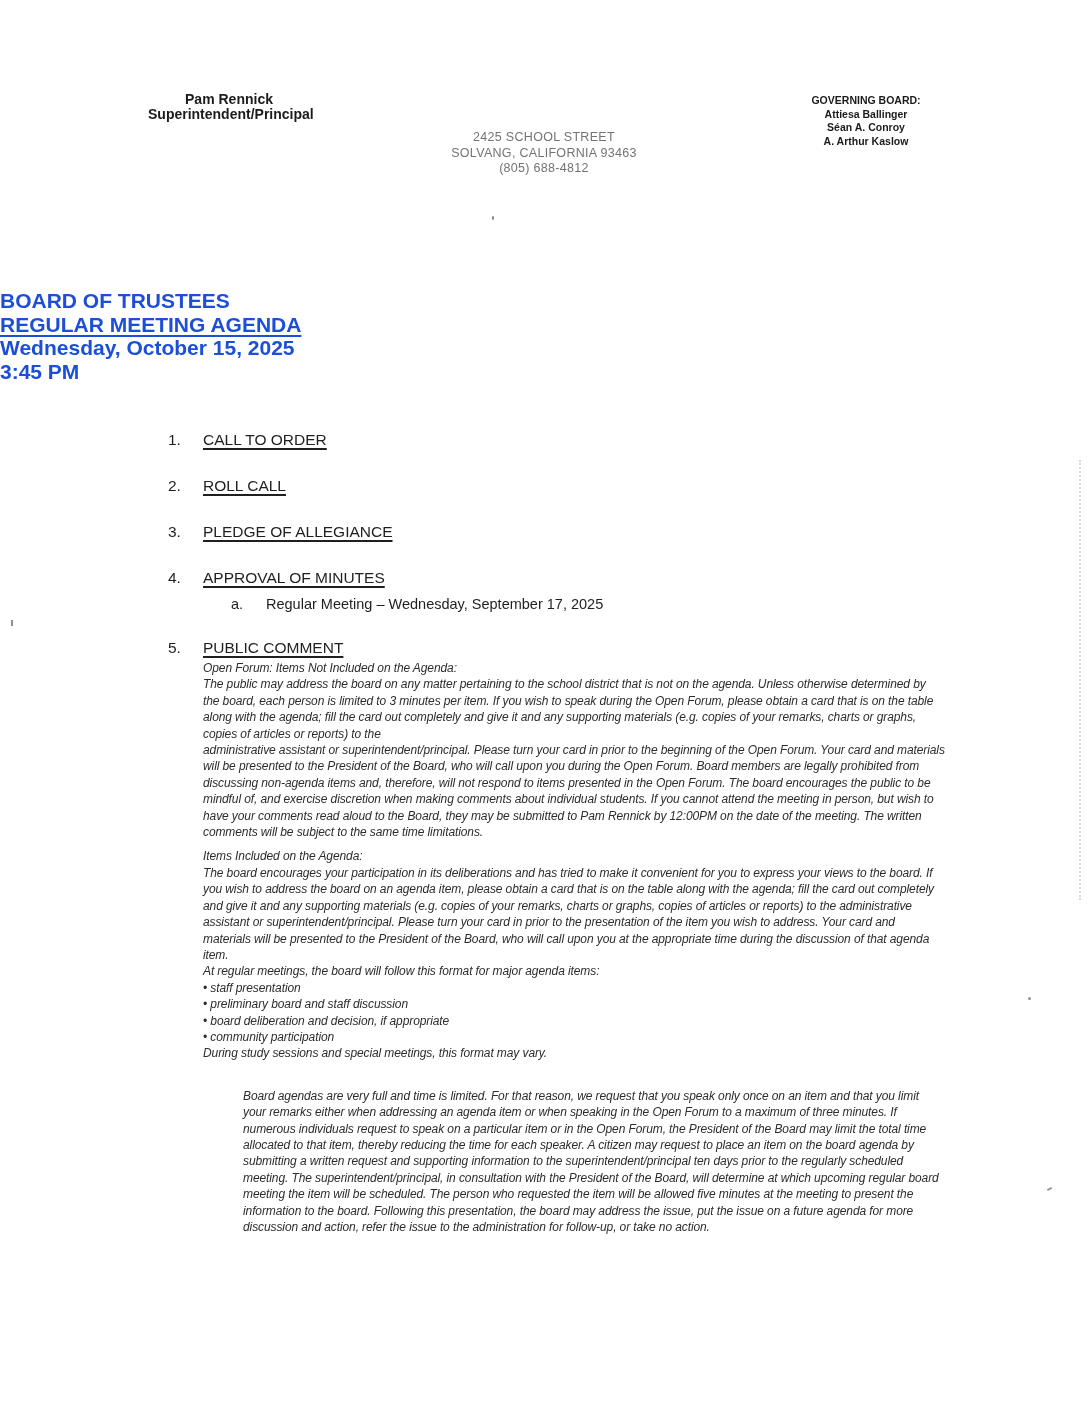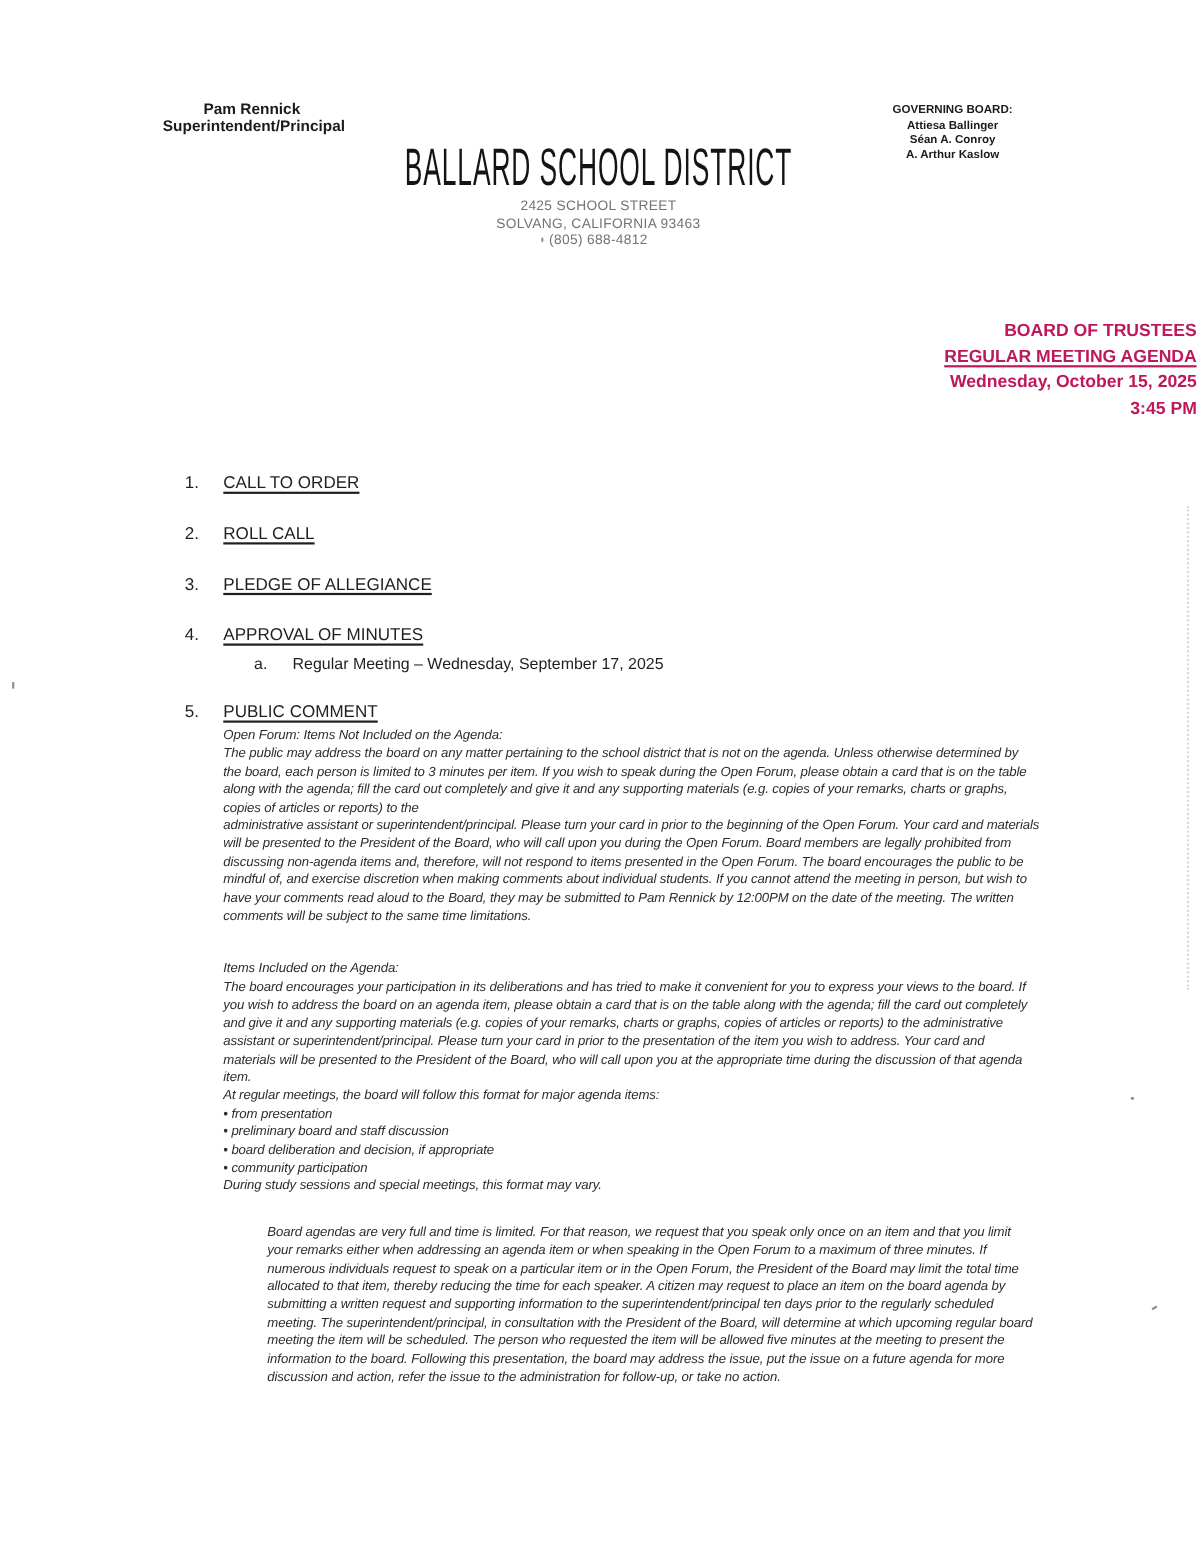--- a/index.html
+++ b/index.html
@@ -67,25 +67,25 @@
     color: #737373;
     letter-spacing: 0.3px;
   }
 
   
   .meeting {
     position: absolute;
     left: 0;
     top: 289px;
     width: 100%;
-    text-align: right;
-    font-size: 16px;
+    text-align: left;
+    font-size: 21px;
     font-weight: bold;
     line-height: 23.5px;
-    color: #be185d;
+    color: #1d4ed8;
   }
   .u {
     text-decoration: underline;
     text-underline-offset: 3px;
     text-decoration-thickness: 1.5px;
   }
 
   
   .agenda {
     position: absolute;
@@ -125,21 +125,21 @@
   .pc-body {
     margin-left: 35px;
     width: 742px;
     font-style: italic;
     font-size: 12px;
     line-height: 16.4px;
     letter-spacing: -0.1px;
     color: #2c2c2c;
   }
   .pc-body p { margin: 0; }
-  .block-b { margin-top: 32px; }
+  .block-b { margin-top: 8px; }
   .block-c { margin-top: 26px; margin-left: 40px; }
   .fmt-list {
     margin: 0;
     padding: 0;
     list-style: none;
   }
   .fmt-list li::before { content: "\2022\00a0"; }
 
   
   .artifact {
@@ -171,23 +171,20 @@
   </div>
 
   <div class="hdr-right">
     <div>GOVERNING BOARD:</div>
     <div>Attiesa Ballinger</div>
     <div>Séan A. Conroy</div>
     <div>A. Arthur Kaslow</div>
   </div>
 
   <div class="district">
-    <div class="district-name-wrap">
-      <span class="district-name">BALLARD SCHOOL DISTRICT</span>
-    </div>
     <div class="district-addr">2425 SCHOOL STREET</div>
     <div class="district-addr">SOLVANG, CALIFORNIA 93463</div>
     <div class="district-addr">(805) 688-4812</div>
   </div>
 
   <div class="meeting">
     <div>BOARD OF TRUSTEES</div>
     <div class="u">REGULAR MEETING AGENDA</div>
     <div>Wednesday, October 15, 2025</div>
     <div>3:45 PM</div>
@@ -229,21 +226,21 @@
         <p>Open Forum: Items Not Included on the Agenda:</p>
         <p>The public may address the board on any matter pertaining to the school district that is not on the agenda. Unless otherwise determined by the board, each person is limited to 3 minutes per item. If you wish to speak during the Open Forum, please obtain a card that is on the table along with the agenda; fill the card out completely and give it and any supporting materials (e.g. copies of your remarks, charts or graphs, copies of articles or reports) to the</p>
         <p>administrative assistant or superintendent/principal. Please turn your card in prior to the beginning of the Open Forum. Your card and materials will be presented to the President of the Board, who will call upon you during the Open Forum. Board members are legally prohibited from discussing non-agenda items and, therefore, will not respond to items presented in the Open Forum. The board encourages the public to be mindful of, and exercise discretion when making comments about individual students. If you cannot attend the meeting in person, but wish to have your comments read aloud to the Board, they may be submitted to Pam Rennick by 12:00PM on the date of the meeting. The written comments will be subject to the same time limitations.</p>
       </div>
 
       <div class="block-b">
         <p>Items Included on the Agenda:</p>
         <p>The board encourages your participation in its deliberations and has tried to make it convenient for you to express your views to the board. If you wish to address the board on an agenda item, please obtain a card that is on the table along with the agenda; fill the card out completely and give it and any supporting materials (e.g. copies of your remarks, charts or graphs, copies of articles or reports) to the administrative assistant or superintendent/principal. Please turn your card in prior to the presentation of the item you wish to address. Your card and materials will be presented to the President of the Board, who will call upon you at the appropriate time during the discussion of that agenda item.</p>
         <p>At regular meetings, the board will follow this format for major agenda items:</p>
         <ul class="fmt-list">
-          <li>from presentation</li>
+          <li>staff presentation</li>
           <li>preliminary board and staff discussion</li>
           <li>board deliberation and decision, if appropriate</li>
           <li>community participation</li>
         </ul>
         <p>During study sessions and special meetings, this format may vary.</p>
       </div>
 
       <div class="block-c">
         <p>Board agendas are very full and time is limited. For that reason, we request that you speak only once on an item and that you limit your remarks either when addressing an agenda item or when speaking in the Open Forum to a maximum of three minutes. If numerous individuals request to speak on a particular item or in the Open Forum, the President of the Board may limit the total time allocated to that item, thereby reducing the time for each speaker.  A citizen may request to place an item on the board agenda by submitting a written request and supporting information to the superintendent/principal ten days prior to the regularly scheduled meeting. The superintendent/principal, in consultation with the President of the Board, will determine at which upcoming regular board meeting the item will be scheduled. The person who requested the item will be allowed five minutes at the meeting to present the information to the board. Following this presentation, the board may address the issue, put the issue on a future agenda for more discussion and action, refer the issue to the administration for follow-up, or take no action.</p>
       </div>

